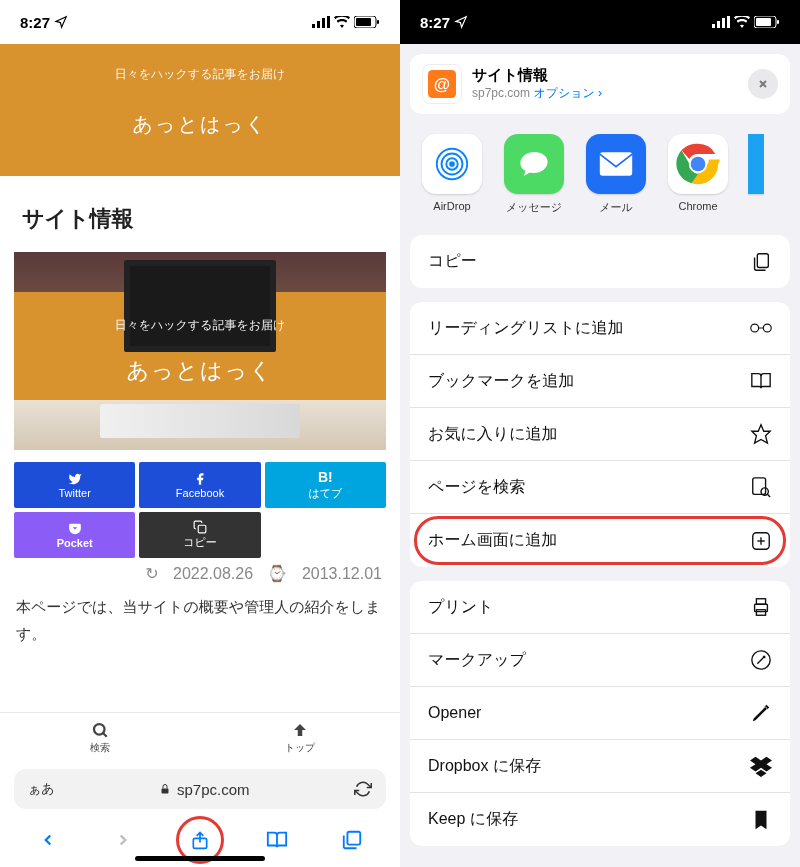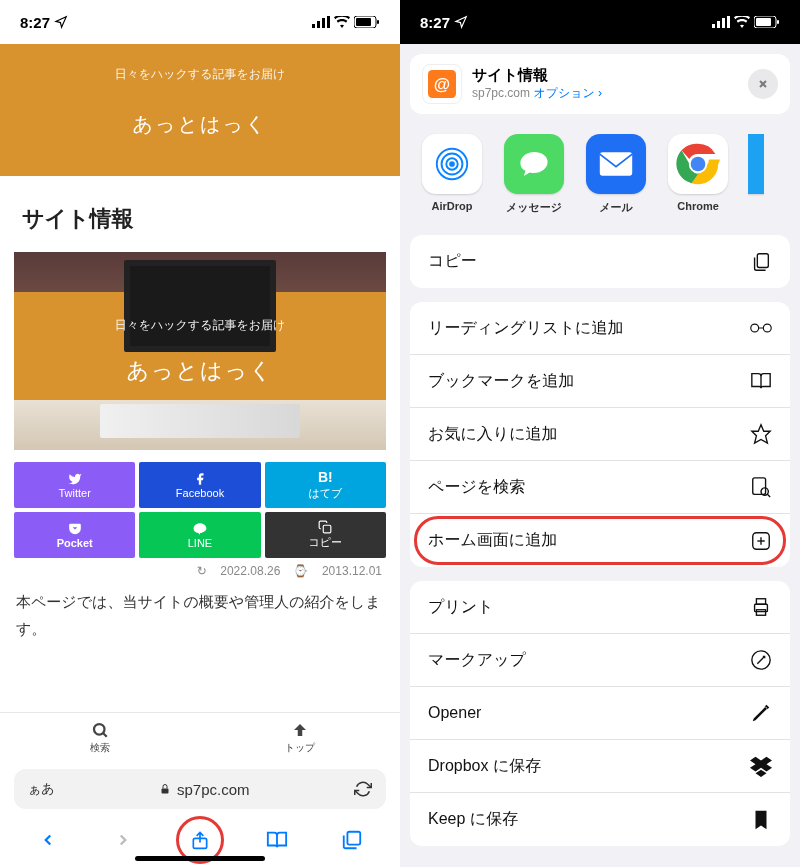--- a/index.html
+++ b/index.html
@@ -21,27 +21,27 @@
 .section-title { font-size: 22px; font-weight: 700; padding: 28px 22px 18px; color: #222; }
 .hero-card { margin: 0 14px; position: relative; }
 .hero-img { height: 198px; background: linear-gradient(180deg, #5a3a3a 0%, #6b4a42 20%, #d8932f 20%, #d8932f 75%, #e8e0d4 75%, #d4c8b4 100%); display: flex; flex-direction: column; align-items: center; justify-content: center; color: #fff; position: relative; }
 .hero-img::before { content:""; position:absolute; top:8px; left:50%; transform:translateX(-50%); width:140px; height:80px; background:#1a1a1a; border:6px solid #222; border-radius:2px; }
 .hero-img::after { content:""; position:absolute; bottom:12px; left:50%; transform:translateX(-50%); width:200px; height:34px; background:linear-gradient(90deg,#f0f0f0,#d8d8d8); border-radius:2px; }
 .hero-tag { font-size: 12px; opacity: .95; margin-bottom: 22px; z-index:2; }
 .hero-title { font-size: 22px; letter-spacing: 2px; z-index:2; }
 .share-grid { display: grid; grid-template-columns: repeat(3,1fr); gap: 4px; margin: 12px 14px 0; }
 .share-btn { height: 46px; display: flex; flex-direction: column; align-items: center; justify-content: center; color: #fff; font-size: 11px; border-radius: 2px; gap: 1px; }
 .share-btn svg { width: 16px; height: 14px; }
-.tw { background: #8b5cf6; }
+.tw { background: #1d4ed8; }
 .fb { background: #1d4ed8; }
 .hb { background: #00a4de; }
 .pk { background: #8b5cf6; font-weight: bold; }
 .ln { background: #06c755; }
 .cp { background: #333; }
-.dates { text-align: right; font-size: 12px; color: #888; margin: 6px 18px 10px; }
+.dates { text-align: right; font-size: 16px; color: #888; margin: 6px 18px 10px; }
 .dates span { margin-left: 10px; }
 .bodytext { font-size: 15px; color: #333; line-height: 1.8; padding: 0 16px; }
 .nav3 { display: flex; border-top: 1px solid #e8e8e8; background: #fff; }
 .nav3-item { flex: 1; display: flex; flex-direction: column; align-items: center; padding: 8px 0 6px; font-size: 10px; color: #444; gap: 2px; }
 .url-bar { margin: 8px 14px; background: #f2f2f2; border-radius: 12px; height: 40px; display: flex; align-items: center; padding: 0 14px; font-size: 15px; color: #333; }
 .url-aa { font-size: 13px; }
 .url-mid { flex: 1; display: flex; align-items: center; justify-content: center; gap: 6px; }
 .toolbar { display: flex; justify-content: space-around; align-items: center; height: 50px; padding: 0 10px 4px; }
 .toolbar-item { width: 44px; height: 44px; display: flex; align-items: center; justify-content: center; color: #007aff; }
 .toolbar-item.disabled { color: #bbb; }
@@ -52,21 +52,21 @@
 .right-main { flex: 1; background: #f2f2f6; display: flex; flex-direction: column; }
 .sheet-header { background: #fff; border-radius: 12px; margin: 10px 10px 0; padding: 10px 12px; display: flex; align-items: center; gap: 10px; position: relative; }
 .sheet-icon { width: 40px; height: 40px; background: #fff; border: 1px solid #eee; border-radius: 8px; display: flex; align-items: center; justify-content: center; }
 .sheet-icon svg { width: 28px; height: 28px; }
 .sheet-titles { flex: 1; }
 .sheet-title { font-size: 15px; font-weight: 600; }
 .sheet-sub { font-size: 12px; color: #888; }
 .sheet-sub .opt { color: #007aff; }
 .sheet-close { width: 30px; height: 30px; background: #e9e9eb; border-radius: 50%; display: flex; align-items: center; justify-content: center; color: #7a7a7e; font-size: 14px; font-weight: 700; }
 .app-row { display: flex; gap: 18px; padding: 20px 20px 6px; overflow: hidden; }
-.app-item { display: flex; flex-direction: column; align-items: center; gap: 6px; width: 64px; font-weight: bold; }
+.app-item { display: flex; flex-direction: column; align-items: center; gap: 6px; width: 64px; }
 .app-ico { width: 60px; height: 60px; border-radius: 14px; display: flex; align-items: center; justify-content: center; box-shadow: 0 1px 2px rgba(0,0,0,.15); }
 .app-label { font-size: 11px; color: #333; }
 .airdrop { background: #fff; }
 .msg { background: #4cd964; }
 .mail { background: #1e6ff4; }
 .chrome-bg { background: #fff; }
 .action-group { background: #fff; border-radius: 12px; margin: 14px 10px 0; overflow: hidden; }
 .action-row { display: flex; align-items: center; justify-content: space-between; height: 53px; padding: 0 18px; font-size: 16px; color: #111; border-bottom: 0.5px solid #e2e2e2; }
 .action-row:last-child { border-bottom: none; }
 .action-row svg { width: 22px; height: 22px; }
@@ -131,26 +131,20 @@
       <div class="share-btn hb">
           <span style="font-weight:700;font-size:14px">B!</span>
           <span>はてブ</span>
         </div>
       <div class="share-btn pk">
           <svg viewBox="0 0 24 24" fill="currentColor">
             <path d="M4 3h16a2 2 0 012 2v6a10 10 0 01-20 0V5a2 2 0 012-2zm4 6l4 4 4-4"></path>
           </svg>
           <span>Pocket</span>
         </div>
-      <div class="share-btn ln">
-          <svg viewBox="0 0 24 24" fill="currentColor">
-            <path d="M12 2C6 2 1 6 1 11c0 4 3 7 8 8l3 3v-3c5-1 11-4 11-8 0-5-5-9-11-9z"></path>
-          </svg>
-          <span>LINE</span>
-        </div>
       <div class="share-btn cp">
           <svg viewBox="0 0 24 24" fill="none" stroke="currentColor" stroke-width="2">
             <rect x="9" y="9" width="13" height="13" rx="2"></rect>
             <path d="M5 15H4a2 2 0 01-2-2V4a2 2 0 012-2h9a2 2 0 012 2v1"></path>
           </svg>
           <span>コピー</span>
         </div>
     </div>
     <div class="dates">
       <span>↻ <span>2022.08.26</span></span>

